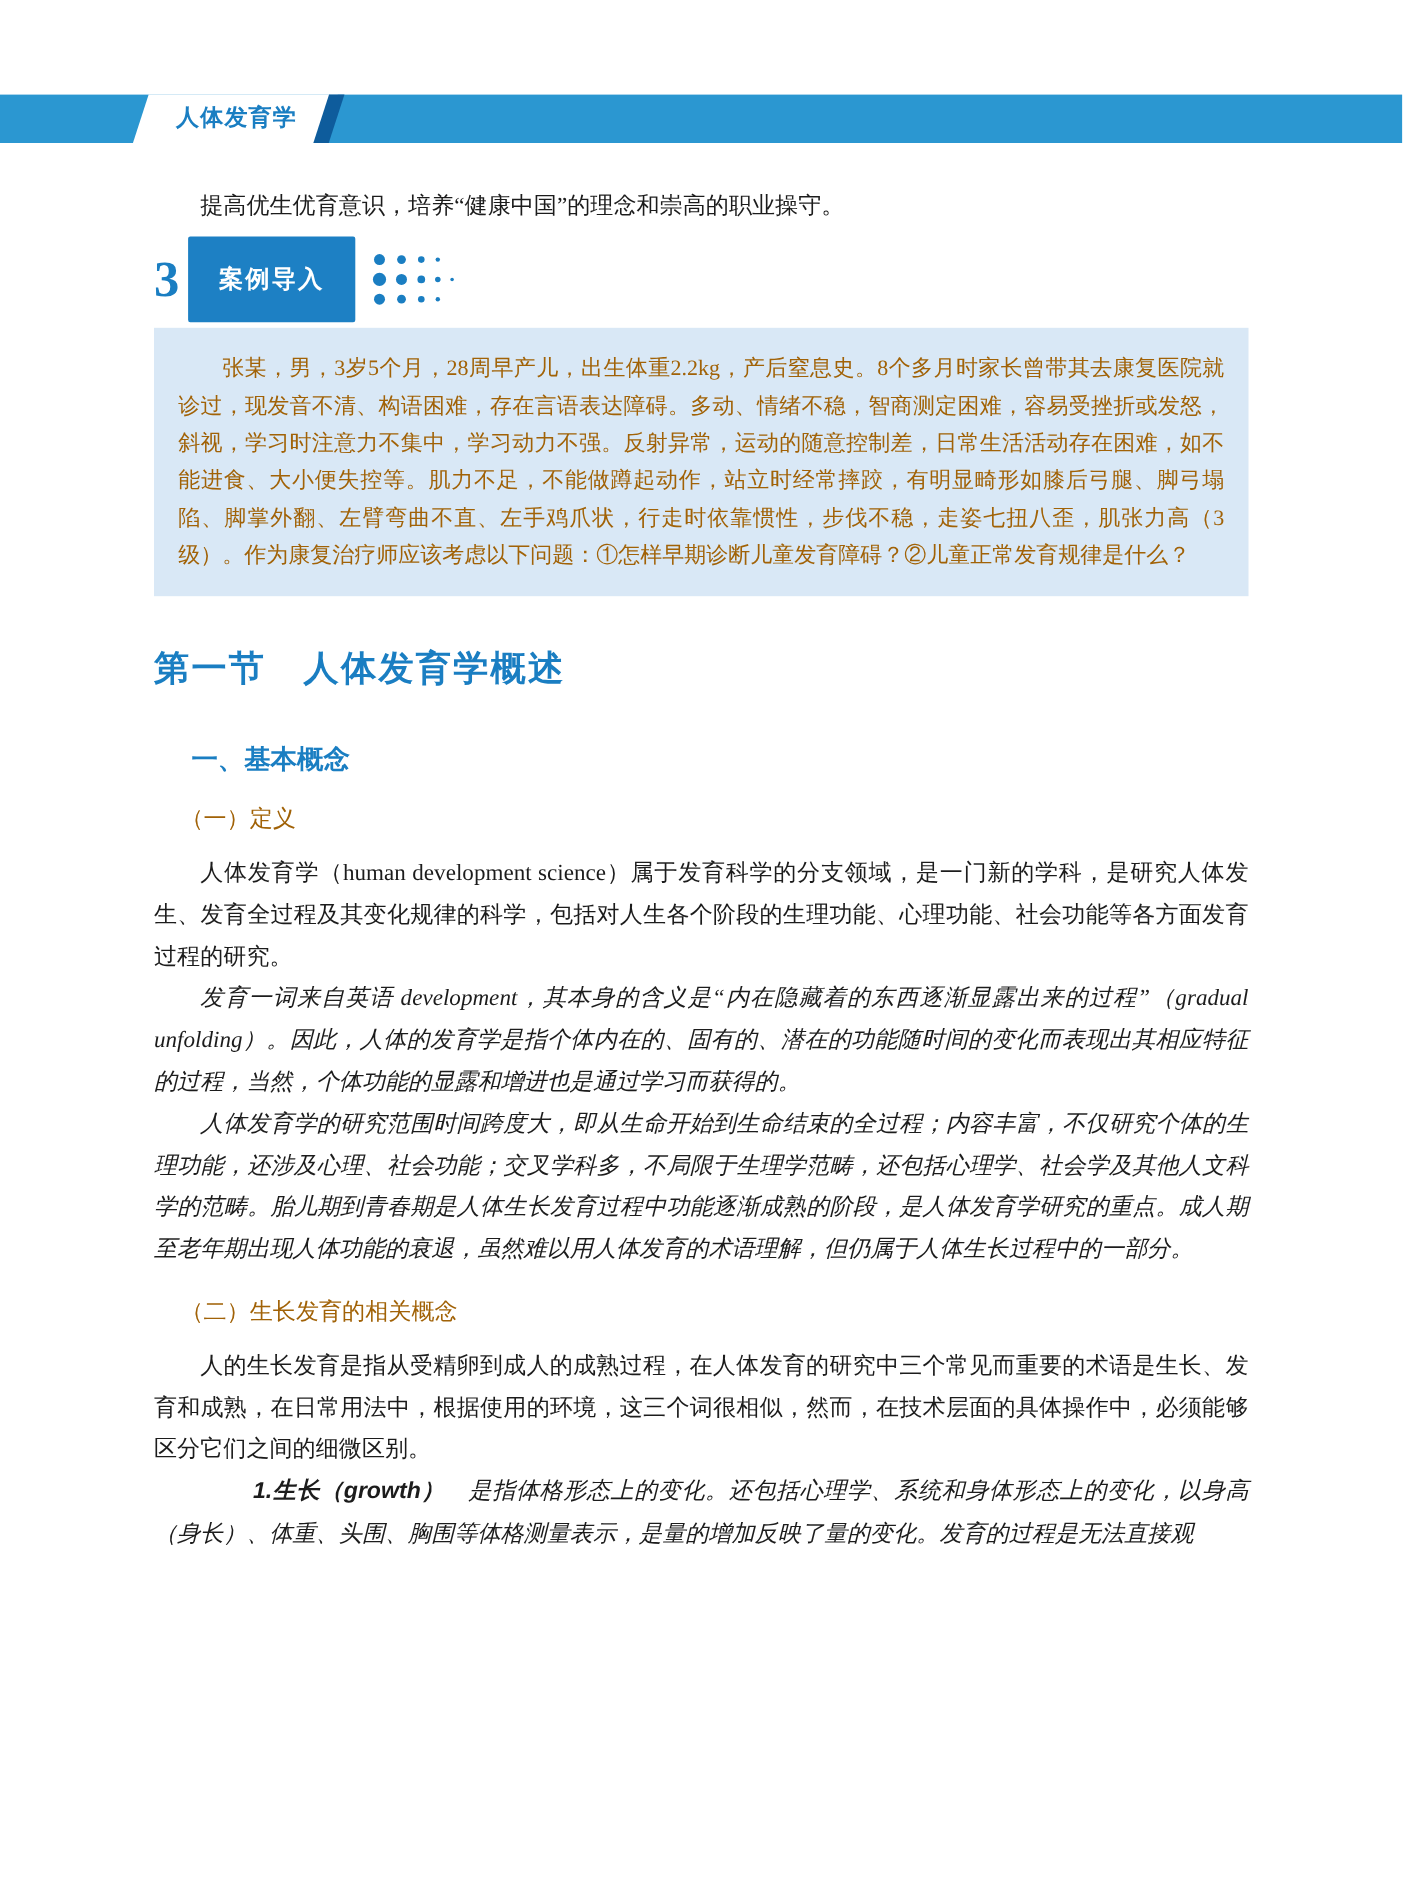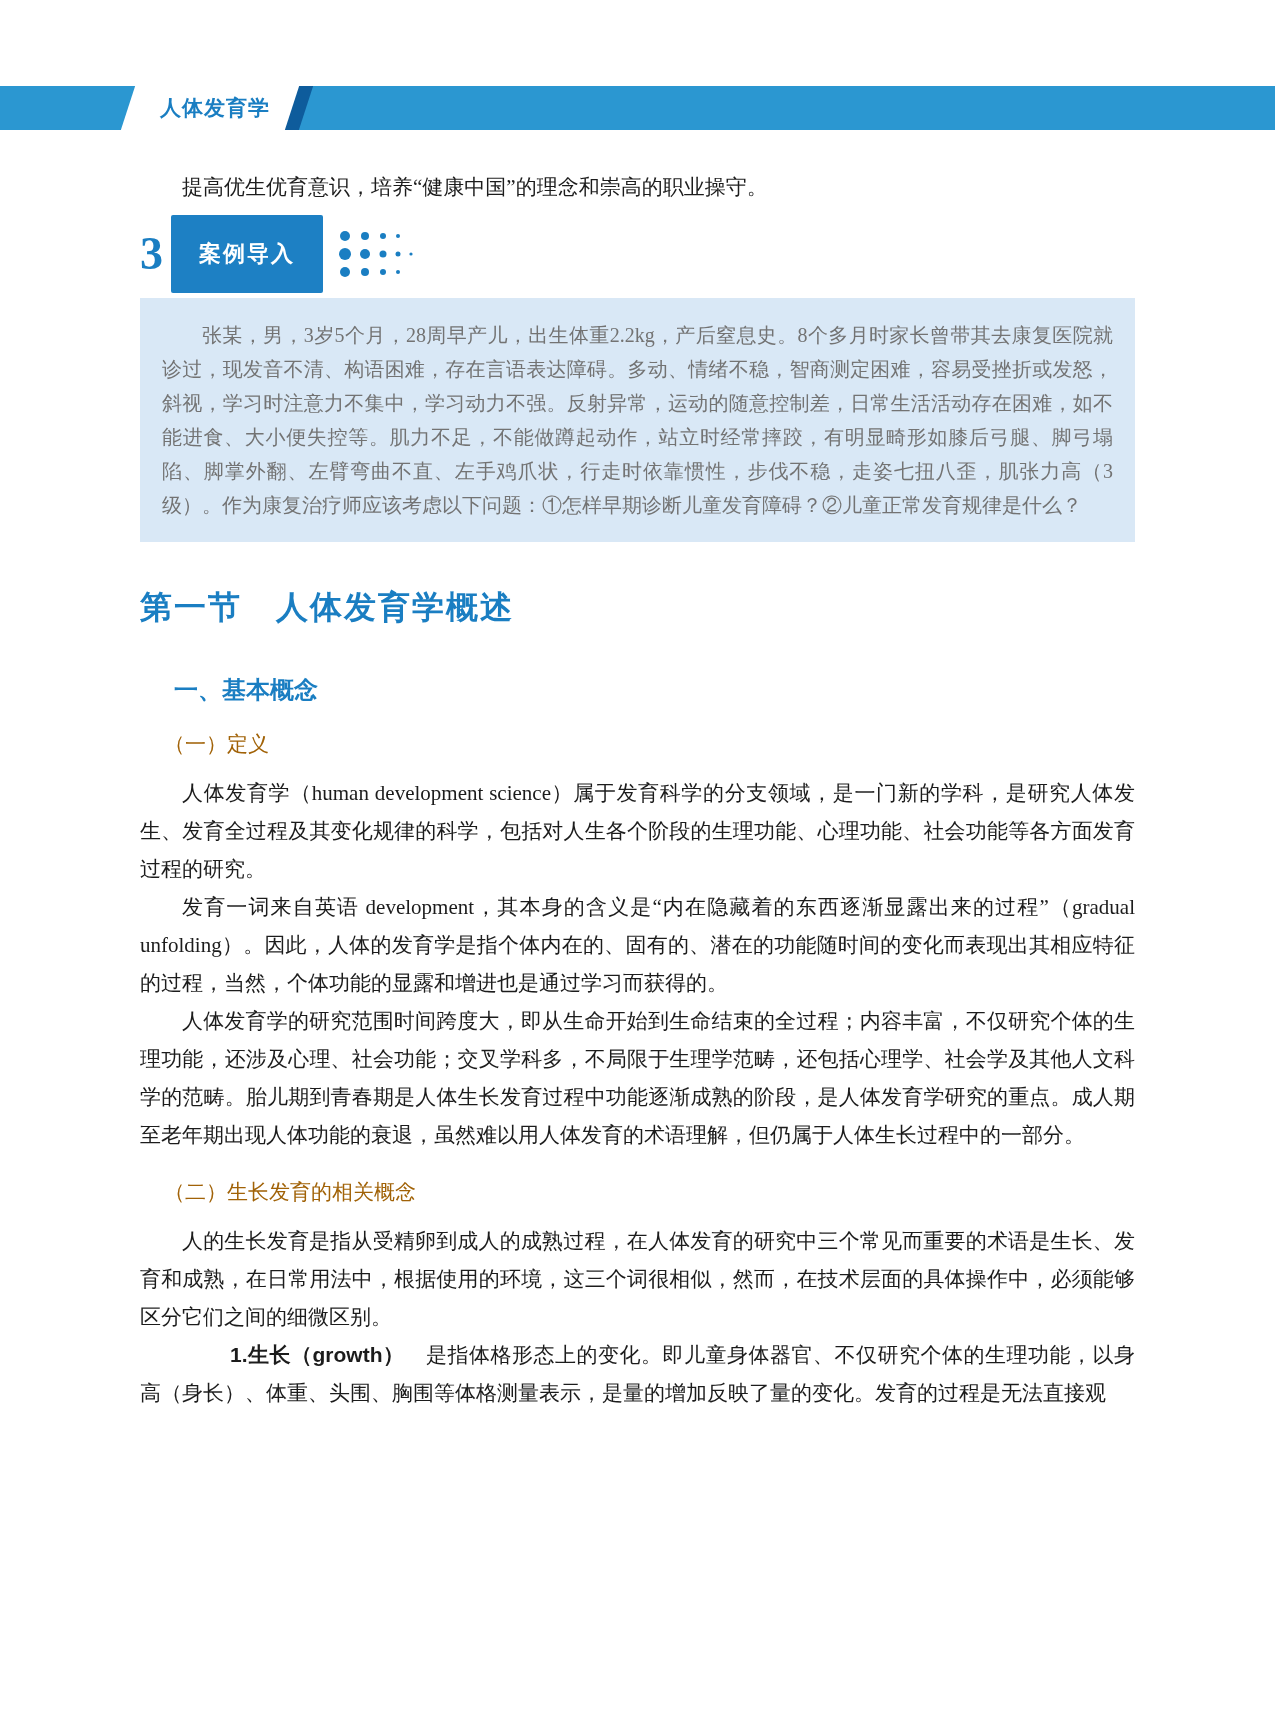--- a/index.html
+++ b/index.html
@@ -89,21 +89,21 @@
     margin-top:16px;
     background:#d9e8f6;
     padding:20px 22px;
   }
   .case-text {
     margin:0;
     font-size:20px;
     line-height:34px;
     text-indent:2em;
     text-align:justify;
-    color:#737373;
+    color:#a16207;
   }
 
   
   .section-title {
     margin:44px 0 0 0;
     color:#1a7ec2;
     font-family:"Liberation Sans", sans-serif;
     font-weight:bold;
     font-size:32px;
     letter-spacing:2px;
@@ -122,21 +122,21 @@
     font-weight:normal;
     font-size:21px;
   }
   .body-para {
     margin:16px 0 0 0;
     font-size:21px;
     line-height:38px;
     text-indent:2em;
     text-align:justify;
   }
-  .body-para + .body-para { margin-top:0; }
+  .body-para + .body-para { margin-top:0;font-style:italic; }
   .term-lead {
     font-family:"Liberation Sans", sans-serif;
     font-weight:bold;
     margin-left:48px;
   }
 
   
   .page-number {
     position:absolute;
     left:96px;
@@ -196,19 +196,19 @@
     <h3 class="heading-2">（一）定义</h3>
 
     <p class="body-para">人体发育学（human development science）属于发育科学的分支领域，是一门新的学科，是研究人体发生、发育全过程及其变化规律的科学，包括对人生各个阶段的生理功能、心理功能、社会功能等各方面发育过程的研究。</p>
     <p class="body-para">发育一词来自英语 development，其本身的含义是“内在隐藏着的东西逐渐显露出来的过程”（gradual unfolding）。因此，人体的发育学是指个体内在的、固有的、潜在的功能随时间的变化而表现出其相应特征的过程，当然，个体功能的显露和增进也是通过学习而获得的。</p>
     <p class="body-para">人体发育学的研究范围时间跨度大，即从生命开始到生命结束的全过程；内容丰富，不仅研究个体的生理功能，还涉及心理、社会功能；交叉学科多，不局限于生理学范畴，还包括心理学、社会学及其他人文科学的范畴。胎儿期到青春期是人体生长发育过程中功能逐渐成熟的阶段，是人体发育学研究的重点。成人期至老年期出现人体功能的衰退，虽然难以用人体发育的术语理解，但仍属于人体生长过程中的一部分。</p>
 
     <h3 class="heading-2">（二）生长发育的相关概念</h3>
 
     <p class="body-para">人的生长发育是指从受精卵到成人的成熟过程，在人体发育的研究中三个常见而重要的术语是生长、发育和成熟，在日常用法中，根据使用的环境，这三个词很相似，然而，在技术层面的具体操作中，必须能够区分它们之间的细微区别。</p>
 
-    <p class="body-para"><span class="term-lead">1.生长（growth）</span><span>　是指体格形态上的变化。即儿童身体器官、不仅研究个体的生理功能，以身高（身长）、体重、头围、胸围等体格测量表示，是量的增加反映了量的变化。发育的过程是无法直接观</span></p>
+    <p class="body-para"><span class="term-lead">1.生长（growth）</span><span>　是指体格形态上的变化。还包括心理学、系统和身体形态上的变化，以身高（身长）、体重、头围、胸围等体格测量表示，是量的增加反映了量的变化。发育的过程是无法直接观</span></p>
 
   </div>
 
   <div class="page-number">02</div>
 
 </div>
 
 </body></html>

